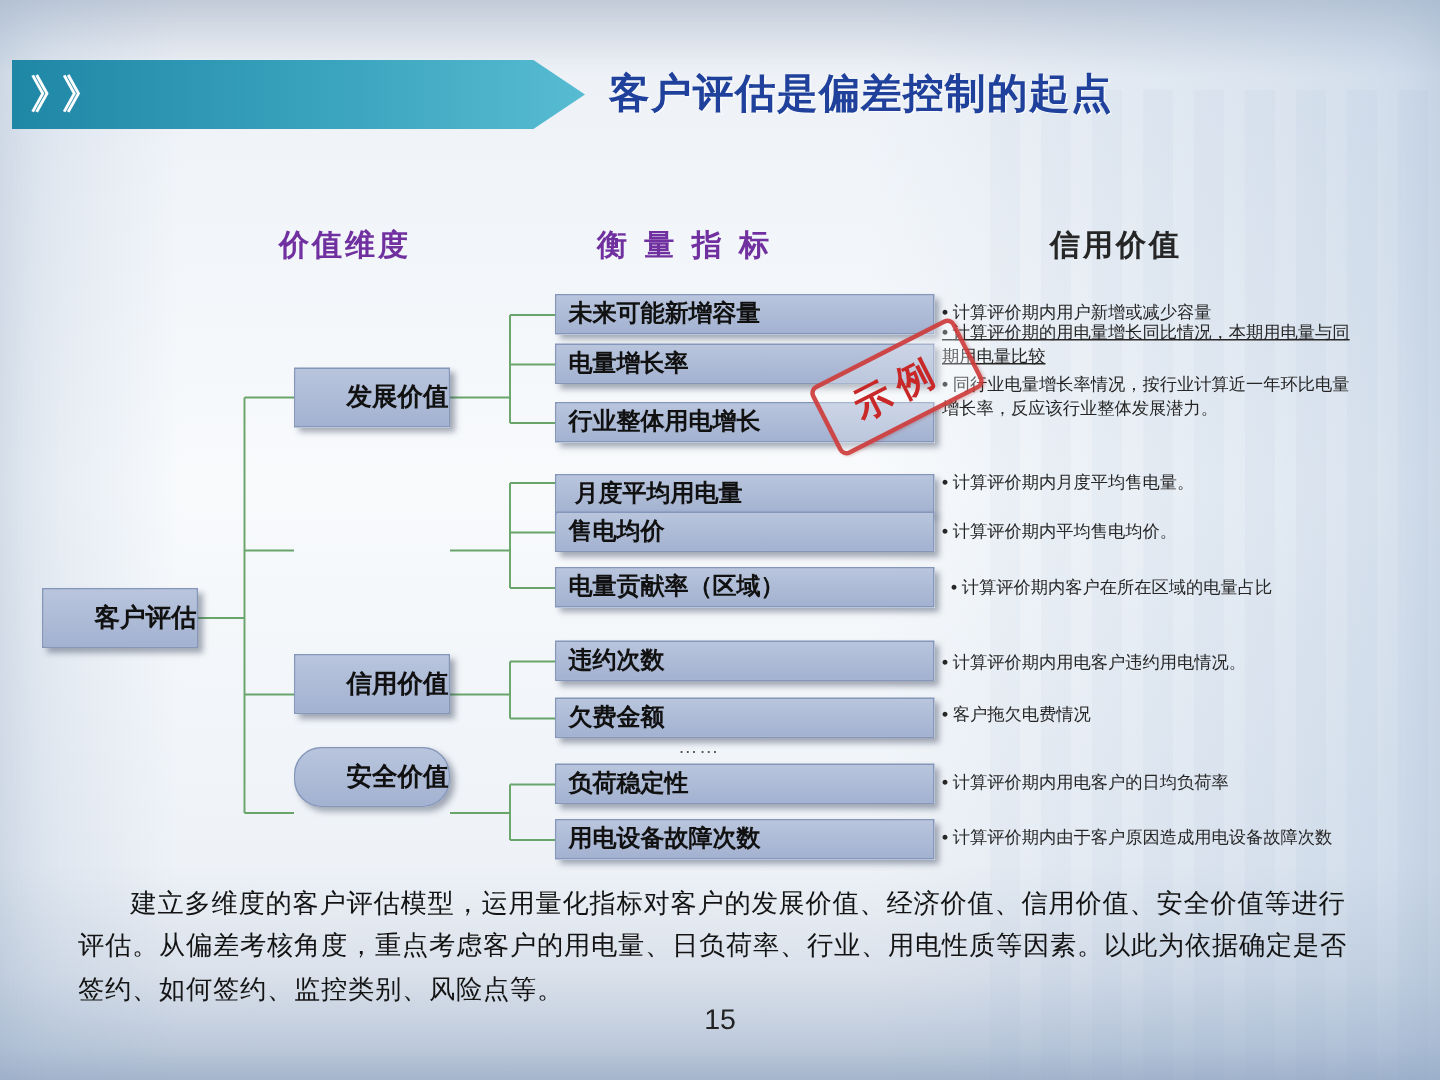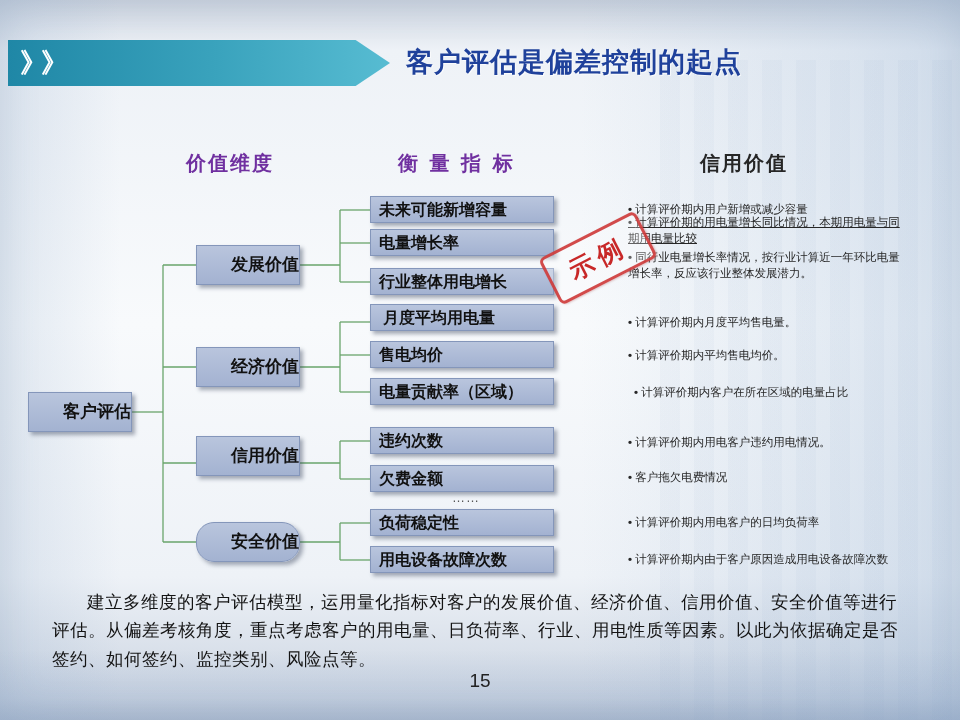--- a/index.html
+++ b/index.html
@@ -36,24 +36,24 @@
   .col-meaning{left:700px;top:150px;color:#262626;letter-spacing:2px;}
 
   .connectors{position:absolute;left:0;top:0;z-index:1;}
 
   .box{position:absolute;z-index:2;box-sizing:border-box;
     background:linear-gradient(180deg,#b9c5dd 0%,#a3b2d1 100%);
     border:1px solid #8496ba;box-shadow:3px 3px 4px rgba(60,72,95,.45);
     color:#111;font-weight:bold;}
   .root-box{left:28px;top:392px;width:104px;height:40px;font-size:17px;line-height:38px;text-align:right;}
   .dim-box{left:196px;width:104px;height:40px;font-size:17px;line-height:38px;text-align:right;}
-  .dim-0{top:245px;} .dim-1{top:347px;} .dim-2{top:436px;padding-left:17px;} .dim-3{top:522px;border-radius:18px;}
-  .metric-box{left:370px;width:184px;height:27px;font-size:16px;line-height:25px;padding-left:8px;}
+  .dim-0{top:245px;} .dim-1{top:347px;} .dim-2{top:436px;padding-left:17px;} .dim-3{top:498px;border-radius:18px;}
+  .metric-box{left:370px;width:253px;height:27px;font-size:16px;line-height:25px;padding-left:8px;}
   .mb-0{top:196px;} .mb-1{top:229px;} .mb-2{top:268px;}
-  .mb-3{top:304px;padding-left:12px;} .mb-4{top:341px;} .mb-5{top:378px;}
+  .mb-3{top:316px;padding-left:12px;} .mb-4{top:341px;} .mb-5{top:378px;}
   .mb-6{top:427px;} .mb-7{top:465px;}
   .mb-8{top:509px;} .mb-9{top:546px;}
 
   .ellipsis{position:absolute;left:452px;top:490px;z-index:2;color:#555;font-size:13px;letter-spacing:1px;}
 
   .meaning{position:absolute;left:628px;width:282px;z-index:2;color:#262626;font-size:11.5px;line-height:1.4;}
   .meaning::before{content:"•  ";font-weight:bold;}
   .me-0{top:201px;} .me-1{top:214px;text-decoration:underline;} .me-2{top:249px;}
   .me-3{top:314px;} .me-4{top:347px;} .me-5{top:384px;padding-left:6px;}
   .me-6{top:434px;} .me-7{top:469px;} .me-8{top:514px;} .me-9{top:551px;}
@@ -120,21 +120,20 @@
       <line x1="300" y1="542" x2="340" y2="542"></line>
       <line x1="340" y1="523" x2="340" y2="560"></line>
       <line x1="340" y1="523" x2="370" y2="523"></line>
       <line x1="340" y1="560" x2="370" y2="560"></line>
     </g>
   </svg>
 
   <div class="box root-box">客户评估</div>
 
   <div class="box dim-box dim-0">发展价值</div>
-  <div class="box dim-box dim-1">经济价值</div>
   <div class="box dim-box dim-2">信用价值</div>
   <div class="box dim-box dim-3">安全价值</div>
 
   <div class="box metric-box mb-0">未来可能新增容量</div>
   <div class="box metric-box mb-1">电量增长率</div>
   <div class="box metric-box mb-2">行业整体用电增长</div>
   <div class="box metric-box mb-3">月度平均用电量</div>
   <div class="box metric-box mb-4">售电均价</div>
   <div class="box metric-box mb-5">电量贡献率（区域）</div>
   <div class="box metric-box mb-6">违约次数</div>

